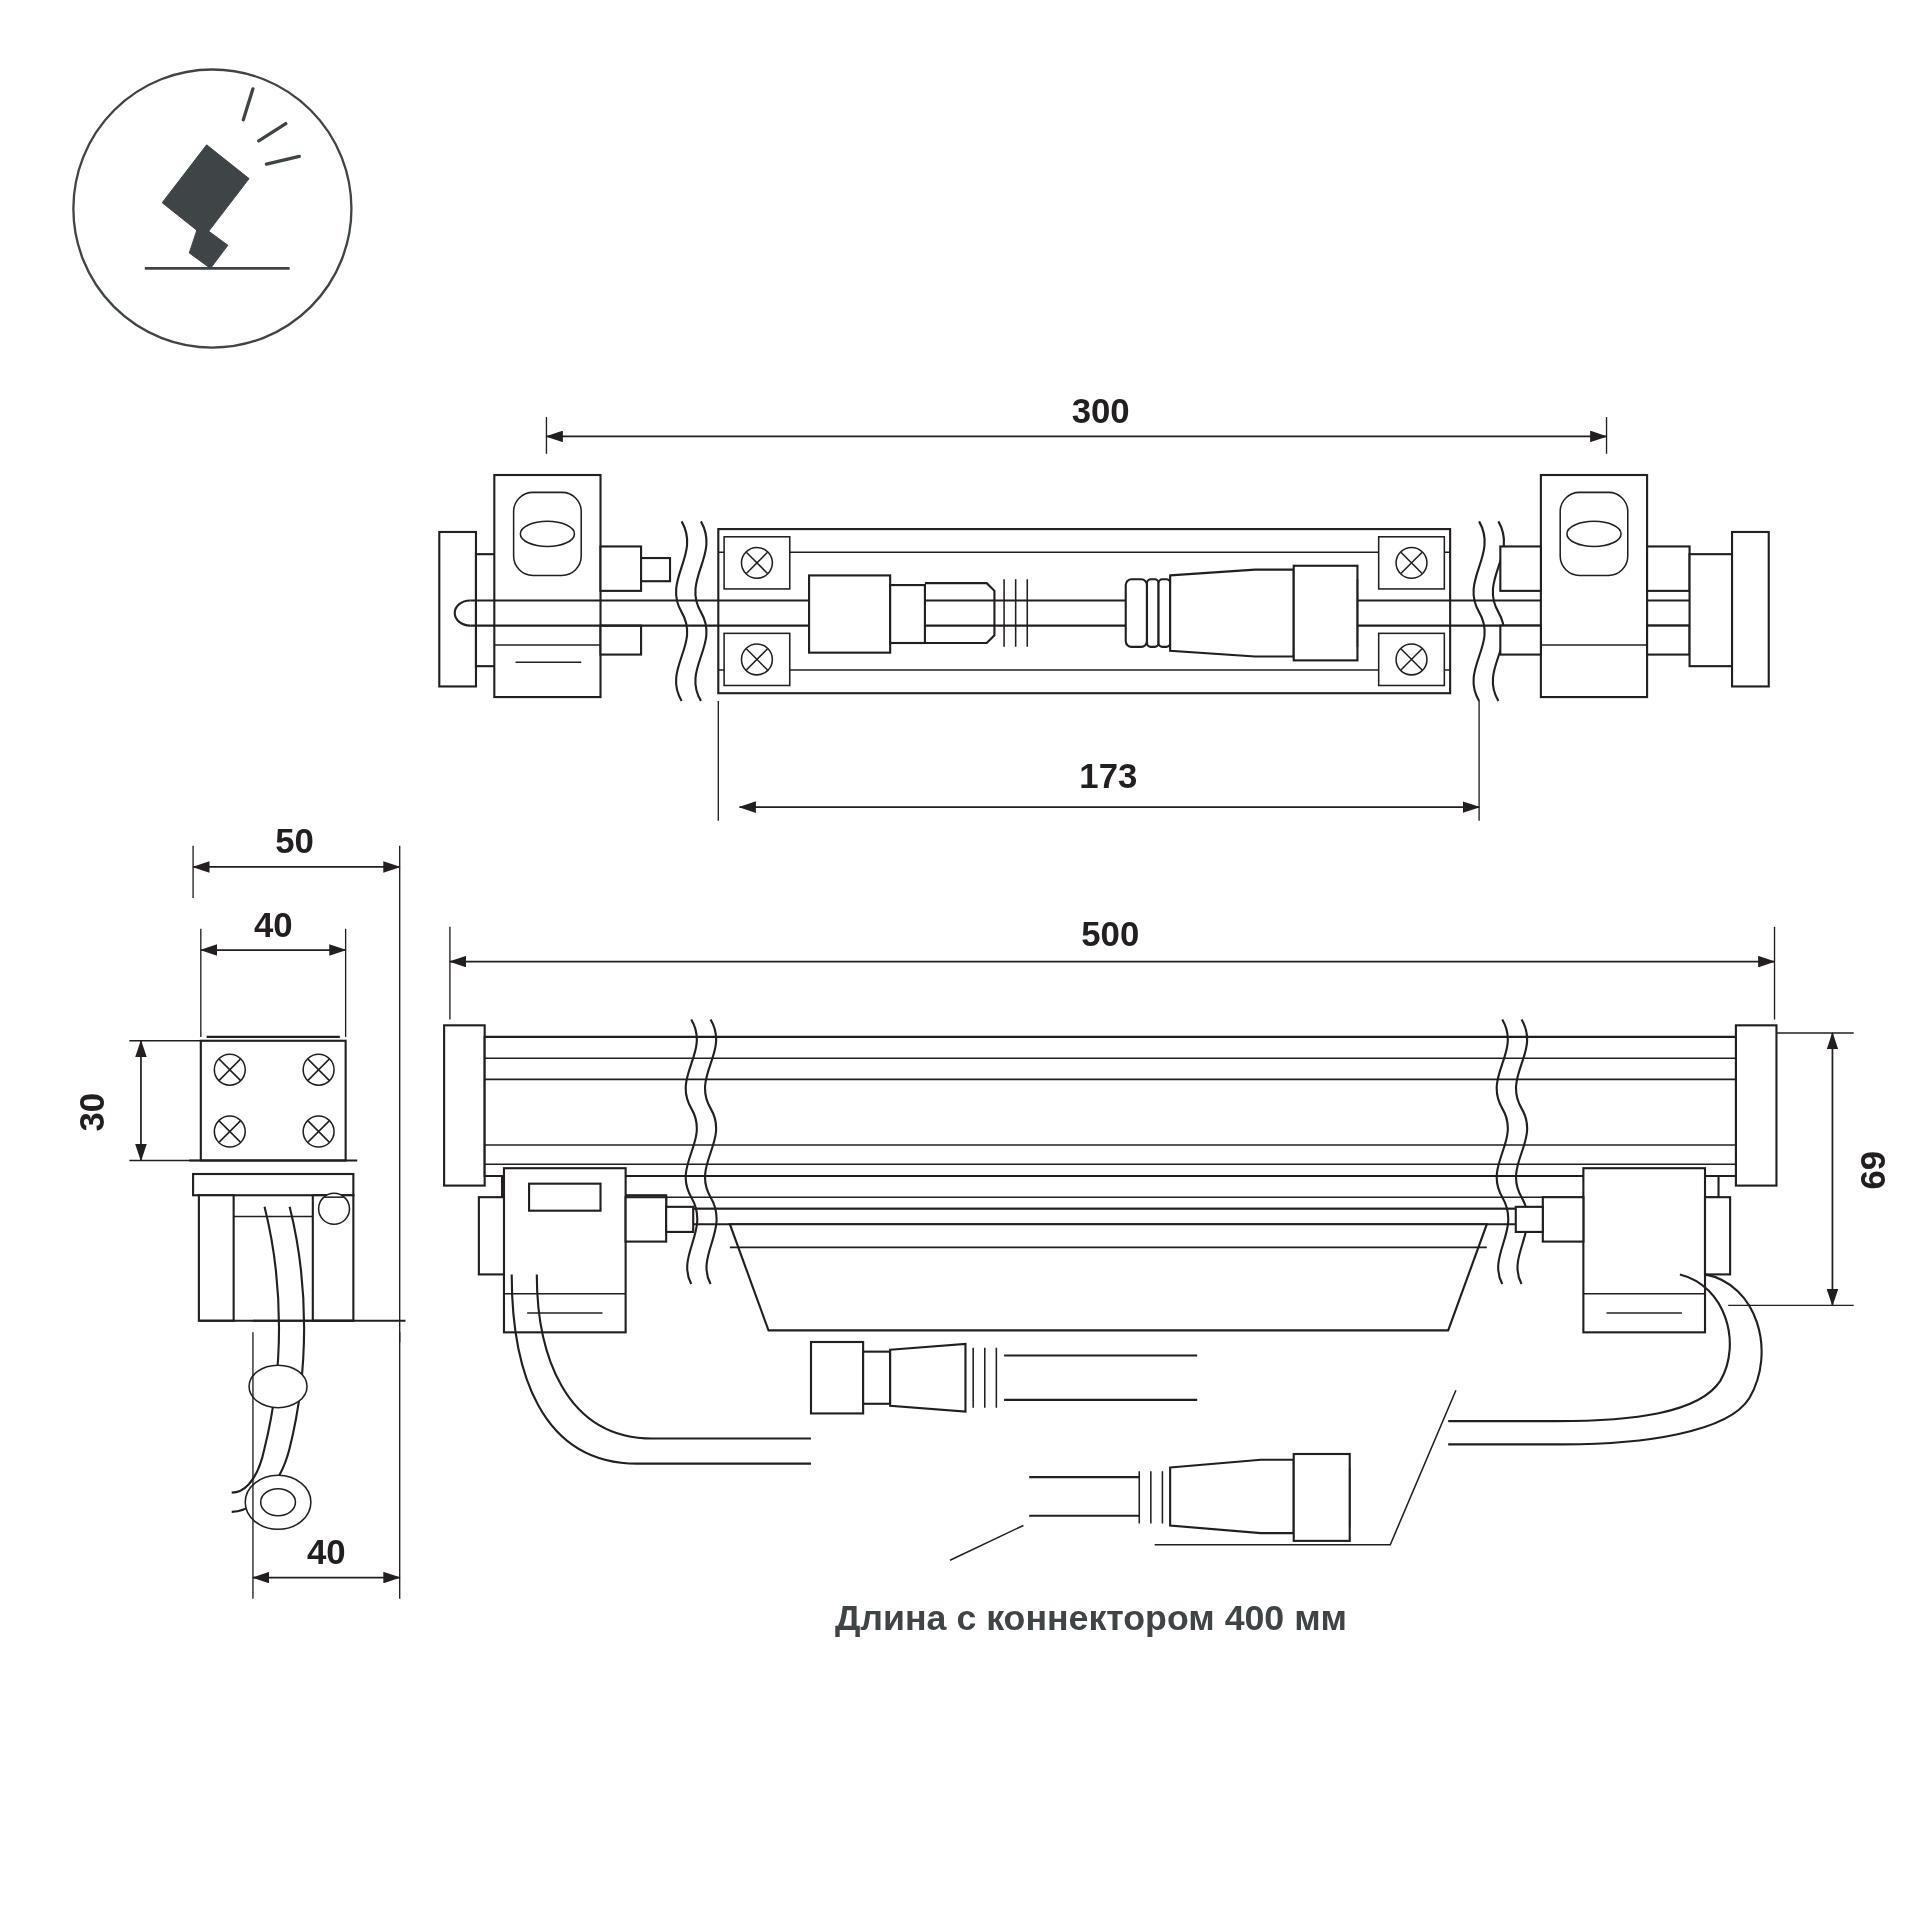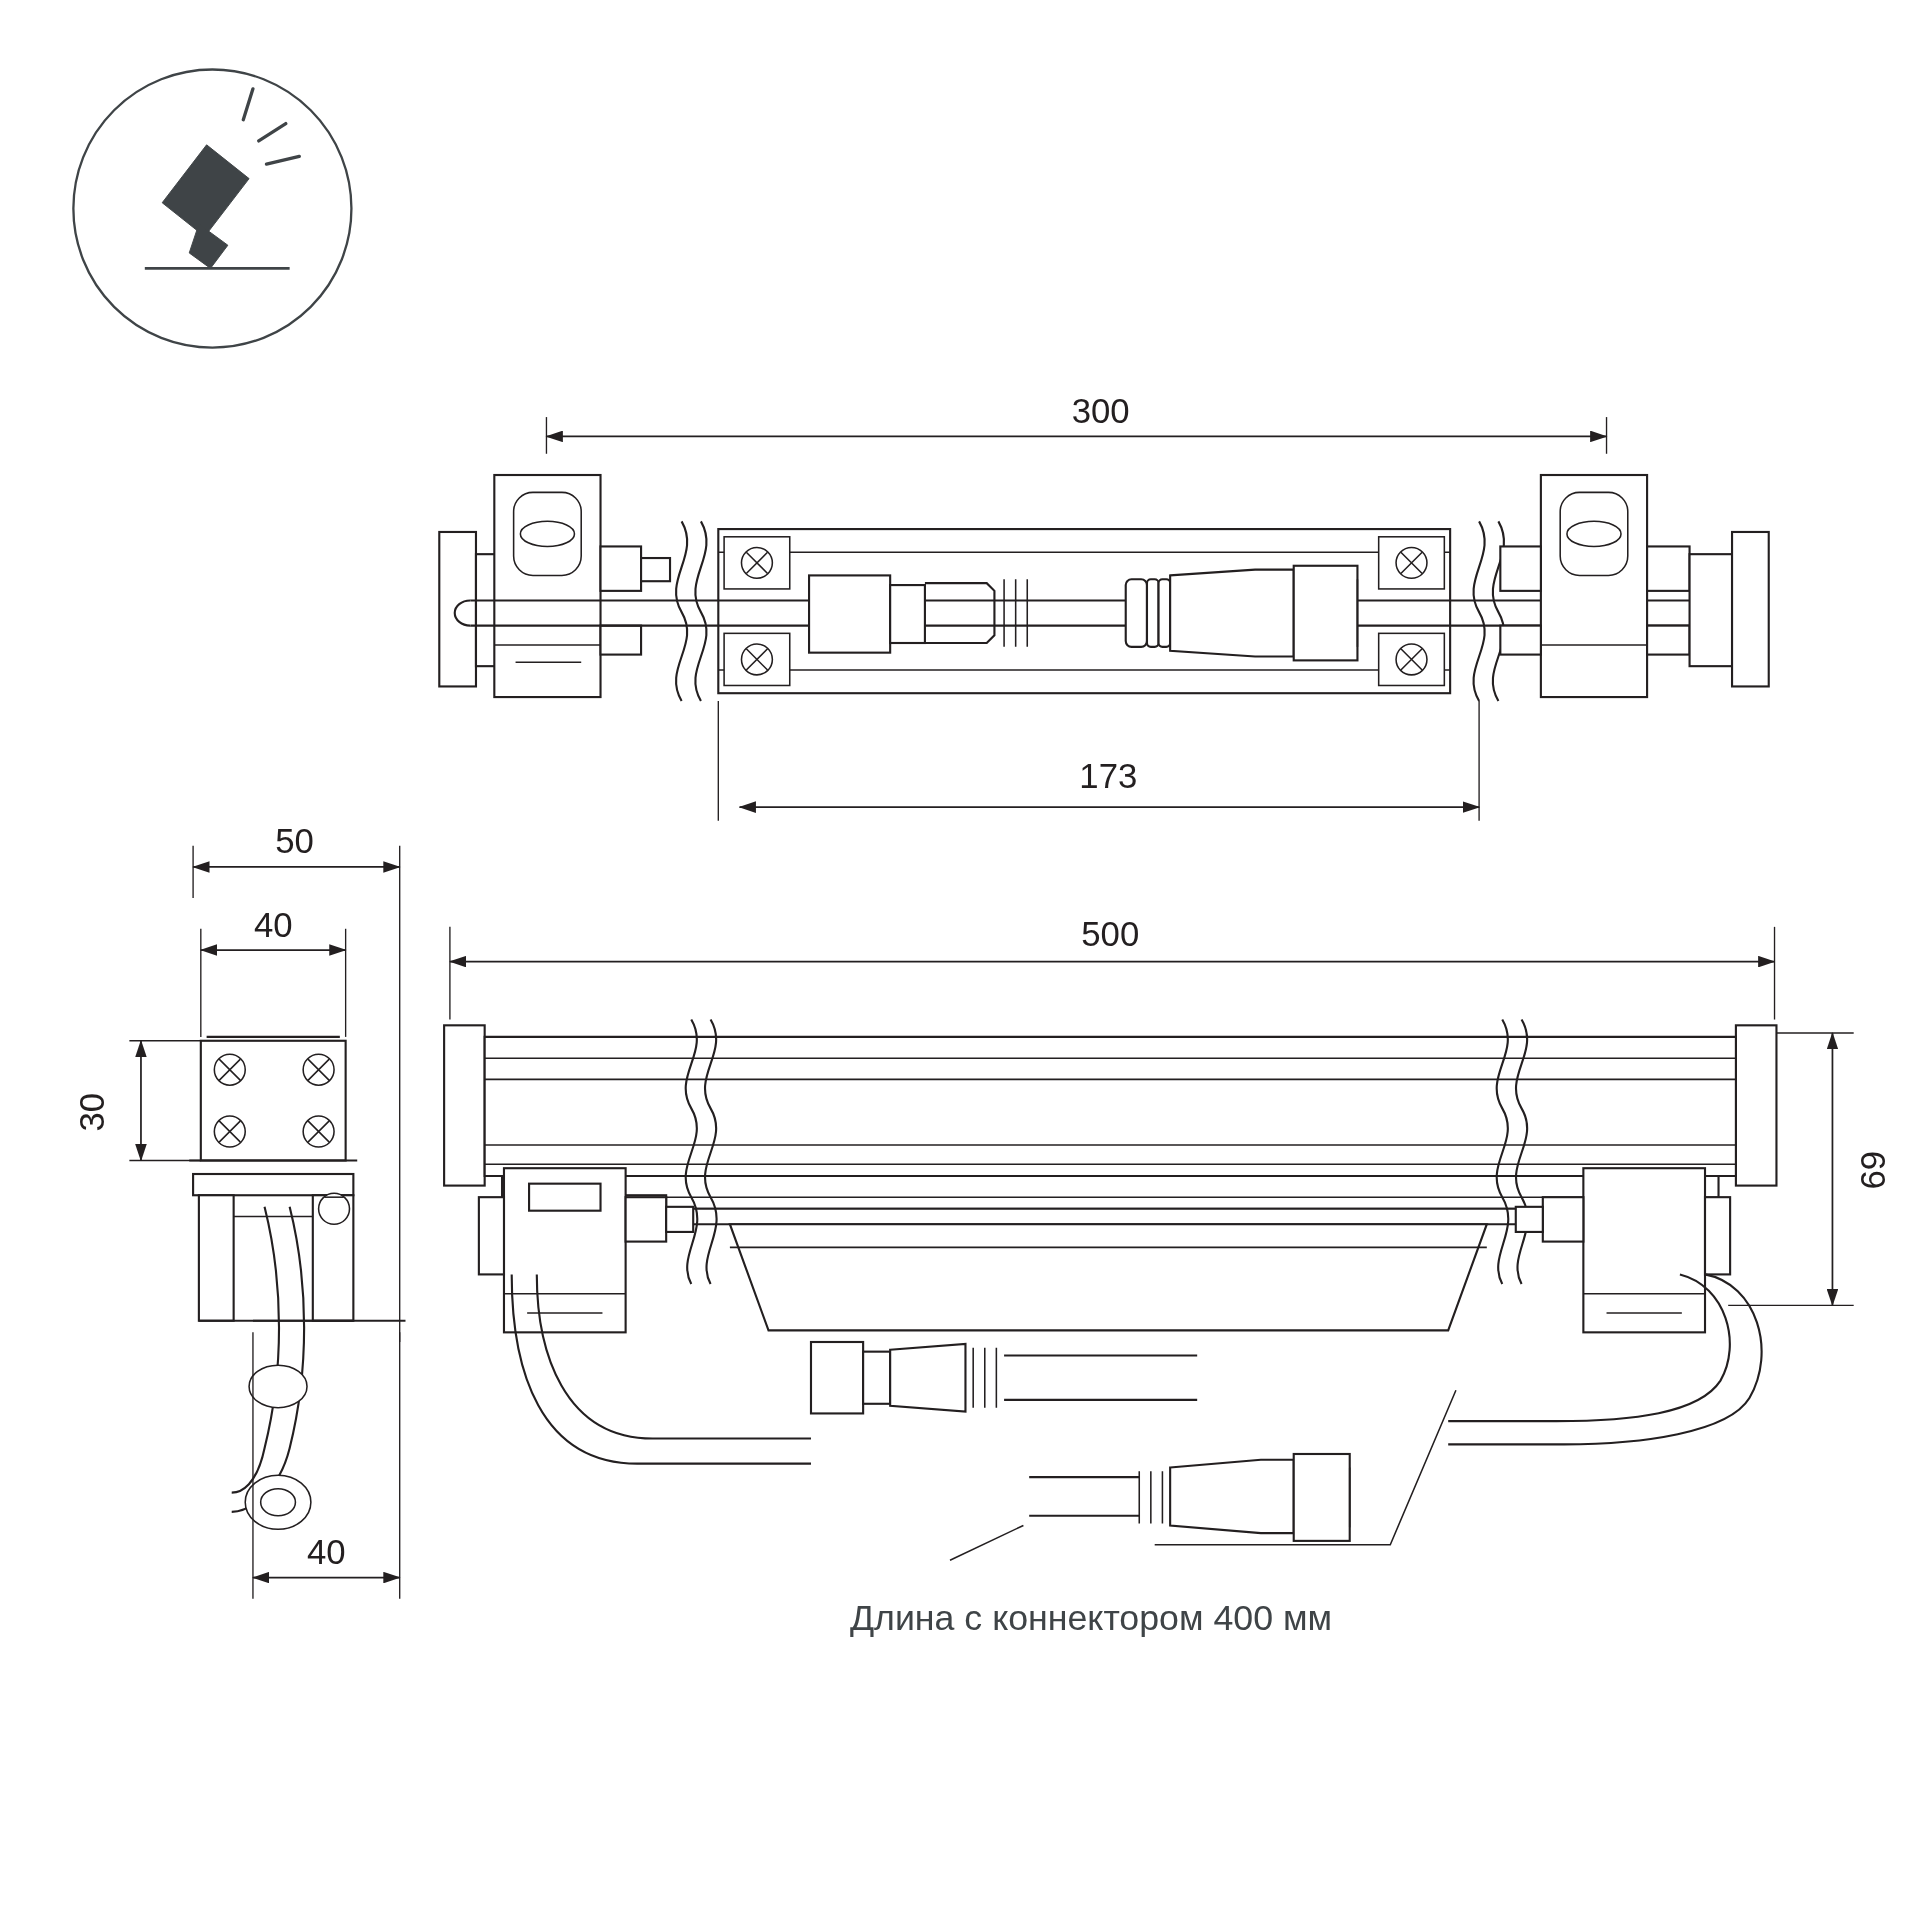--- a/index.html
+++ b/index.html
@@ -1,17 +1,17 @@
 <!DOCTYPE html>
 <html><head>
 <meta charset="utf-8">
 <style>
   html,body{margin:0;padding:0;background:#ffffff;}
   body{width:1929px;height:1929px;position:relative;font-family:"Liberation Sans",sans-serif;color:#1a1a1a;overflow:hidden;}
-  #stage{position:absolute;left:0;top:0;width:1929px;height:1929px;}
+  #stage{position:absolute;left:0;top:0;width:1929px;height:1929px;font-weight:bold;}
   svg{position:absolute;left:0;top:0;width:1929px;height:1929px;}
   .ln{stroke:#231f20;fill:none;stroke-width:2.2;}
   .ln-fine{stroke:#231f20;fill:none;stroke-width:1.6;}
   .dimln{stroke:#231f20;fill:none;stroke-width:1.8;}
   .ext{stroke:#231f20;fill:none;stroke-width:1.4;}
   .fillw{fill:#ffffff;stroke:#231f20;stroke-width:2.2;}
   .fillw-f{fill:#ffffff;stroke:#231f20;stroke-width:1.6;}
   .dark{fill:#3f4447;stroke:#3f4447;}
   .lbl-big{font-family:"Liberation Sans",sans-serif;font-size:36px;fill:#231f20;}
   .cap{font-family:"Liberation Sans",sans-serif;font-size:37px;fill:#3f4447;}

